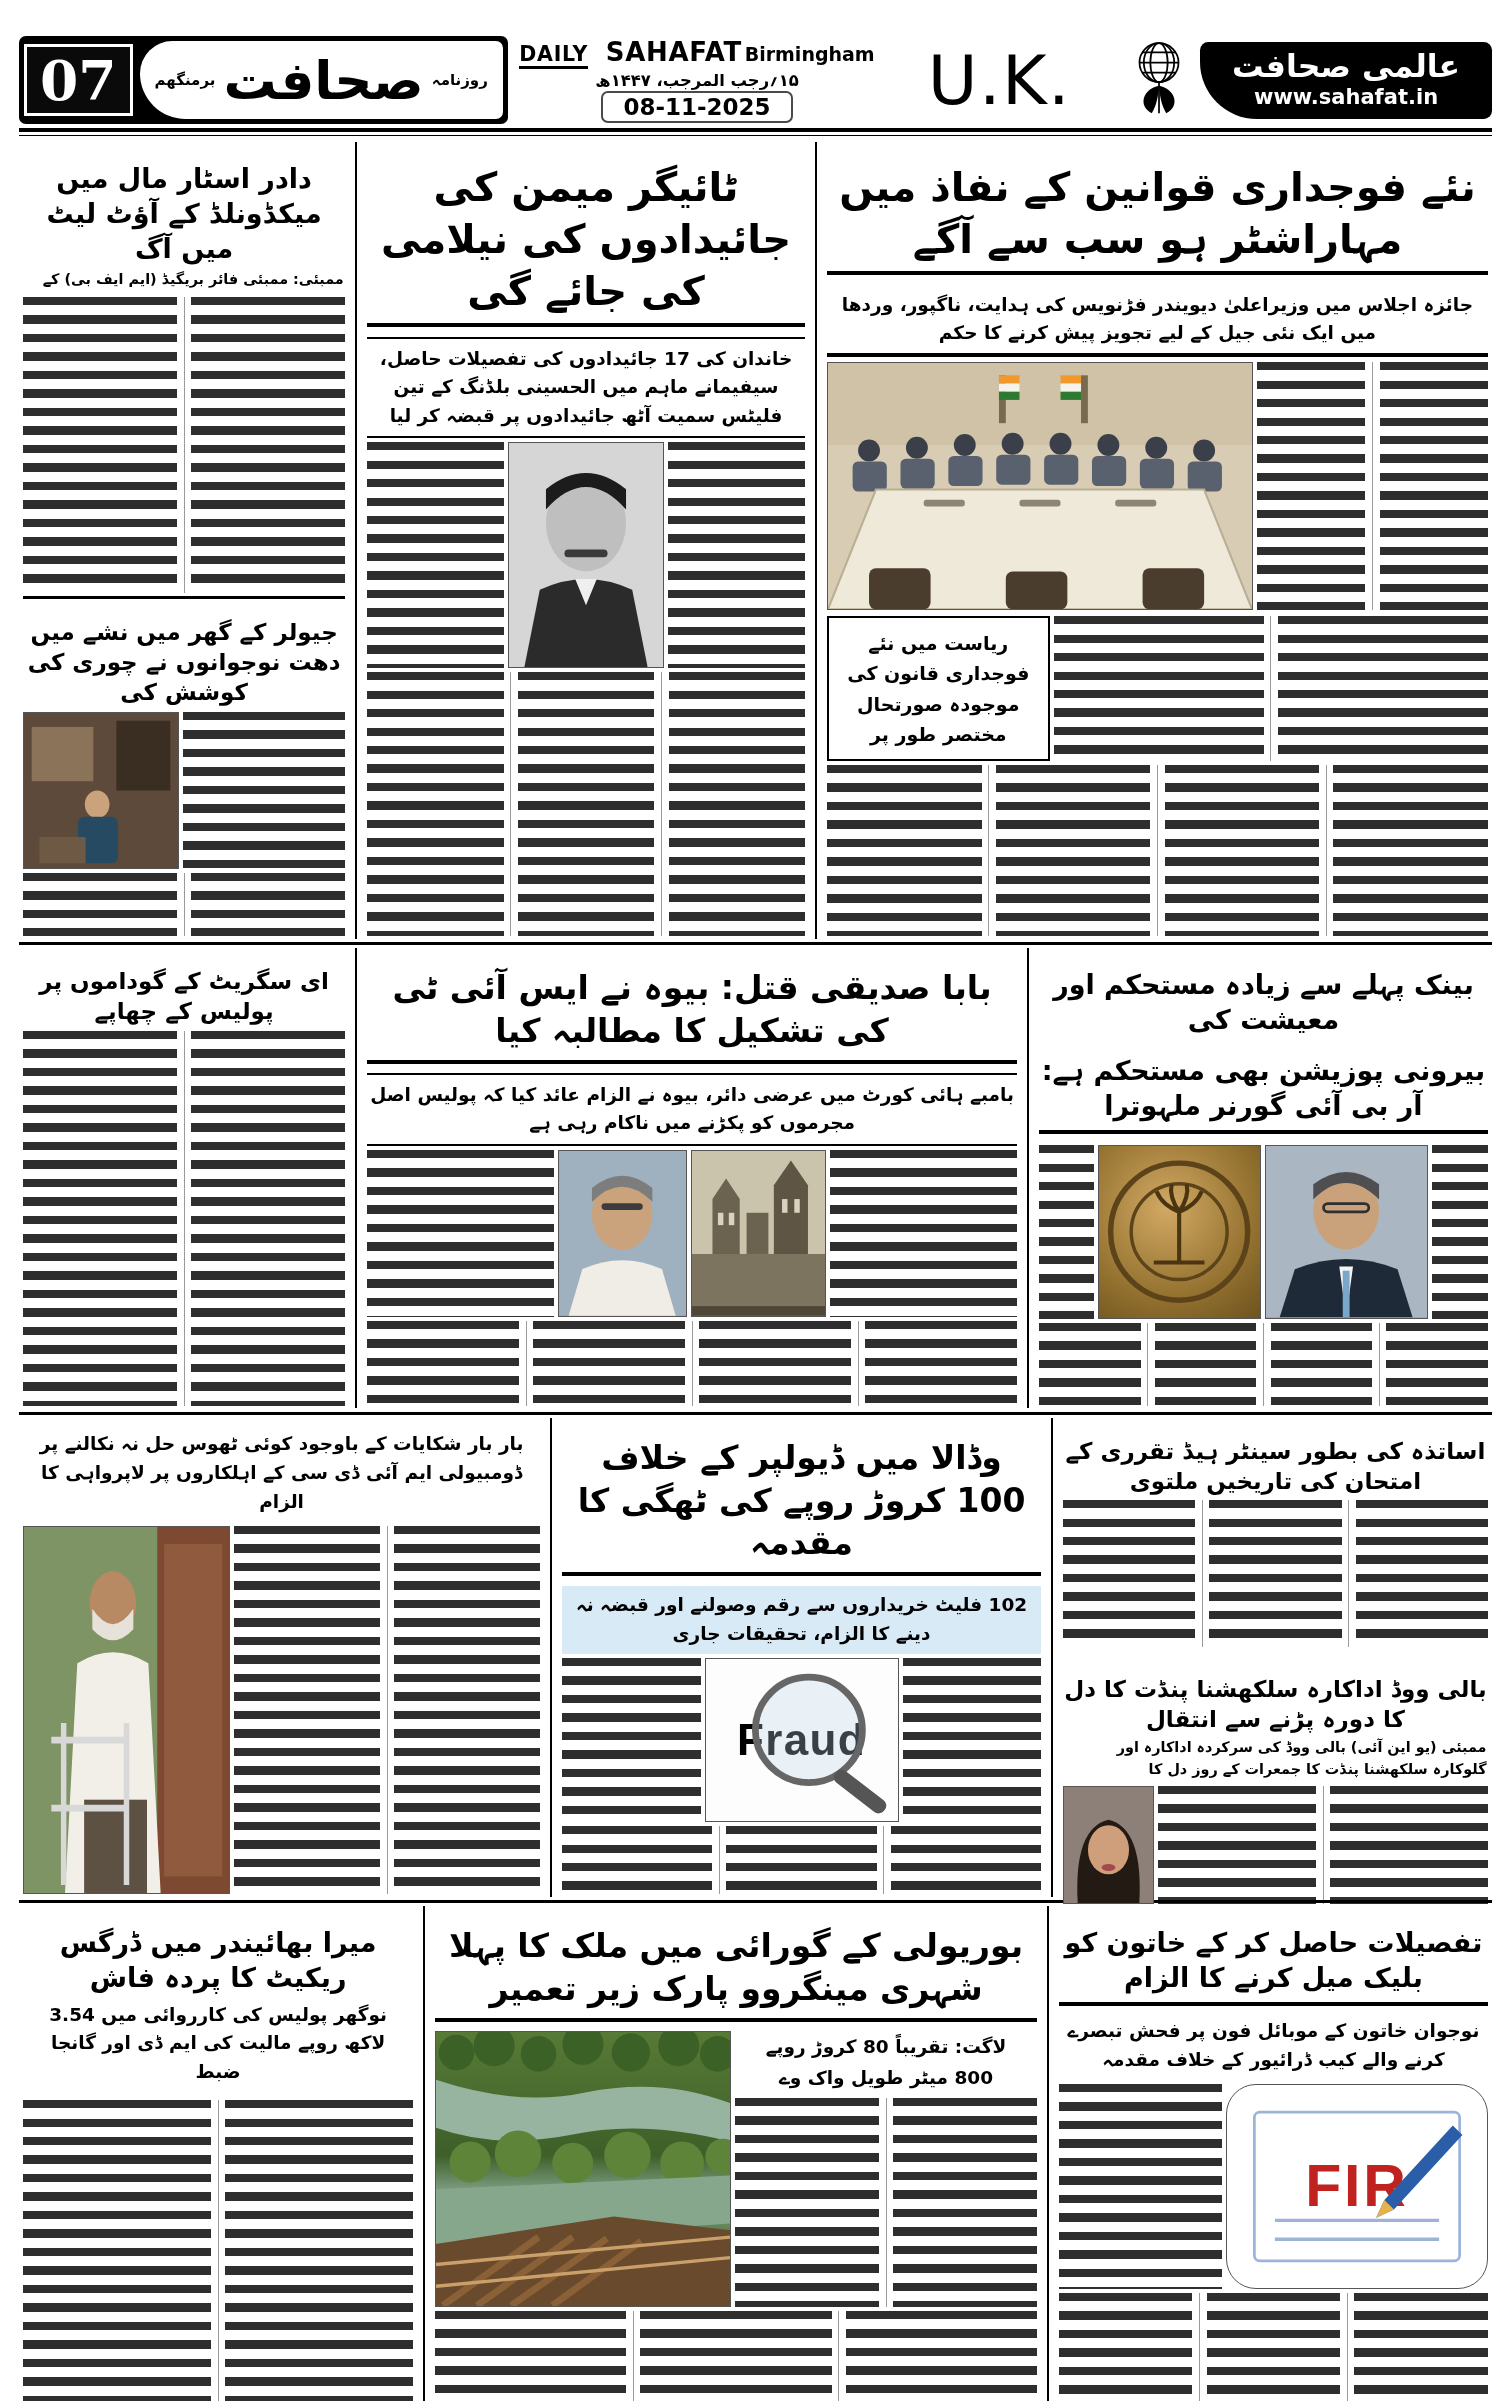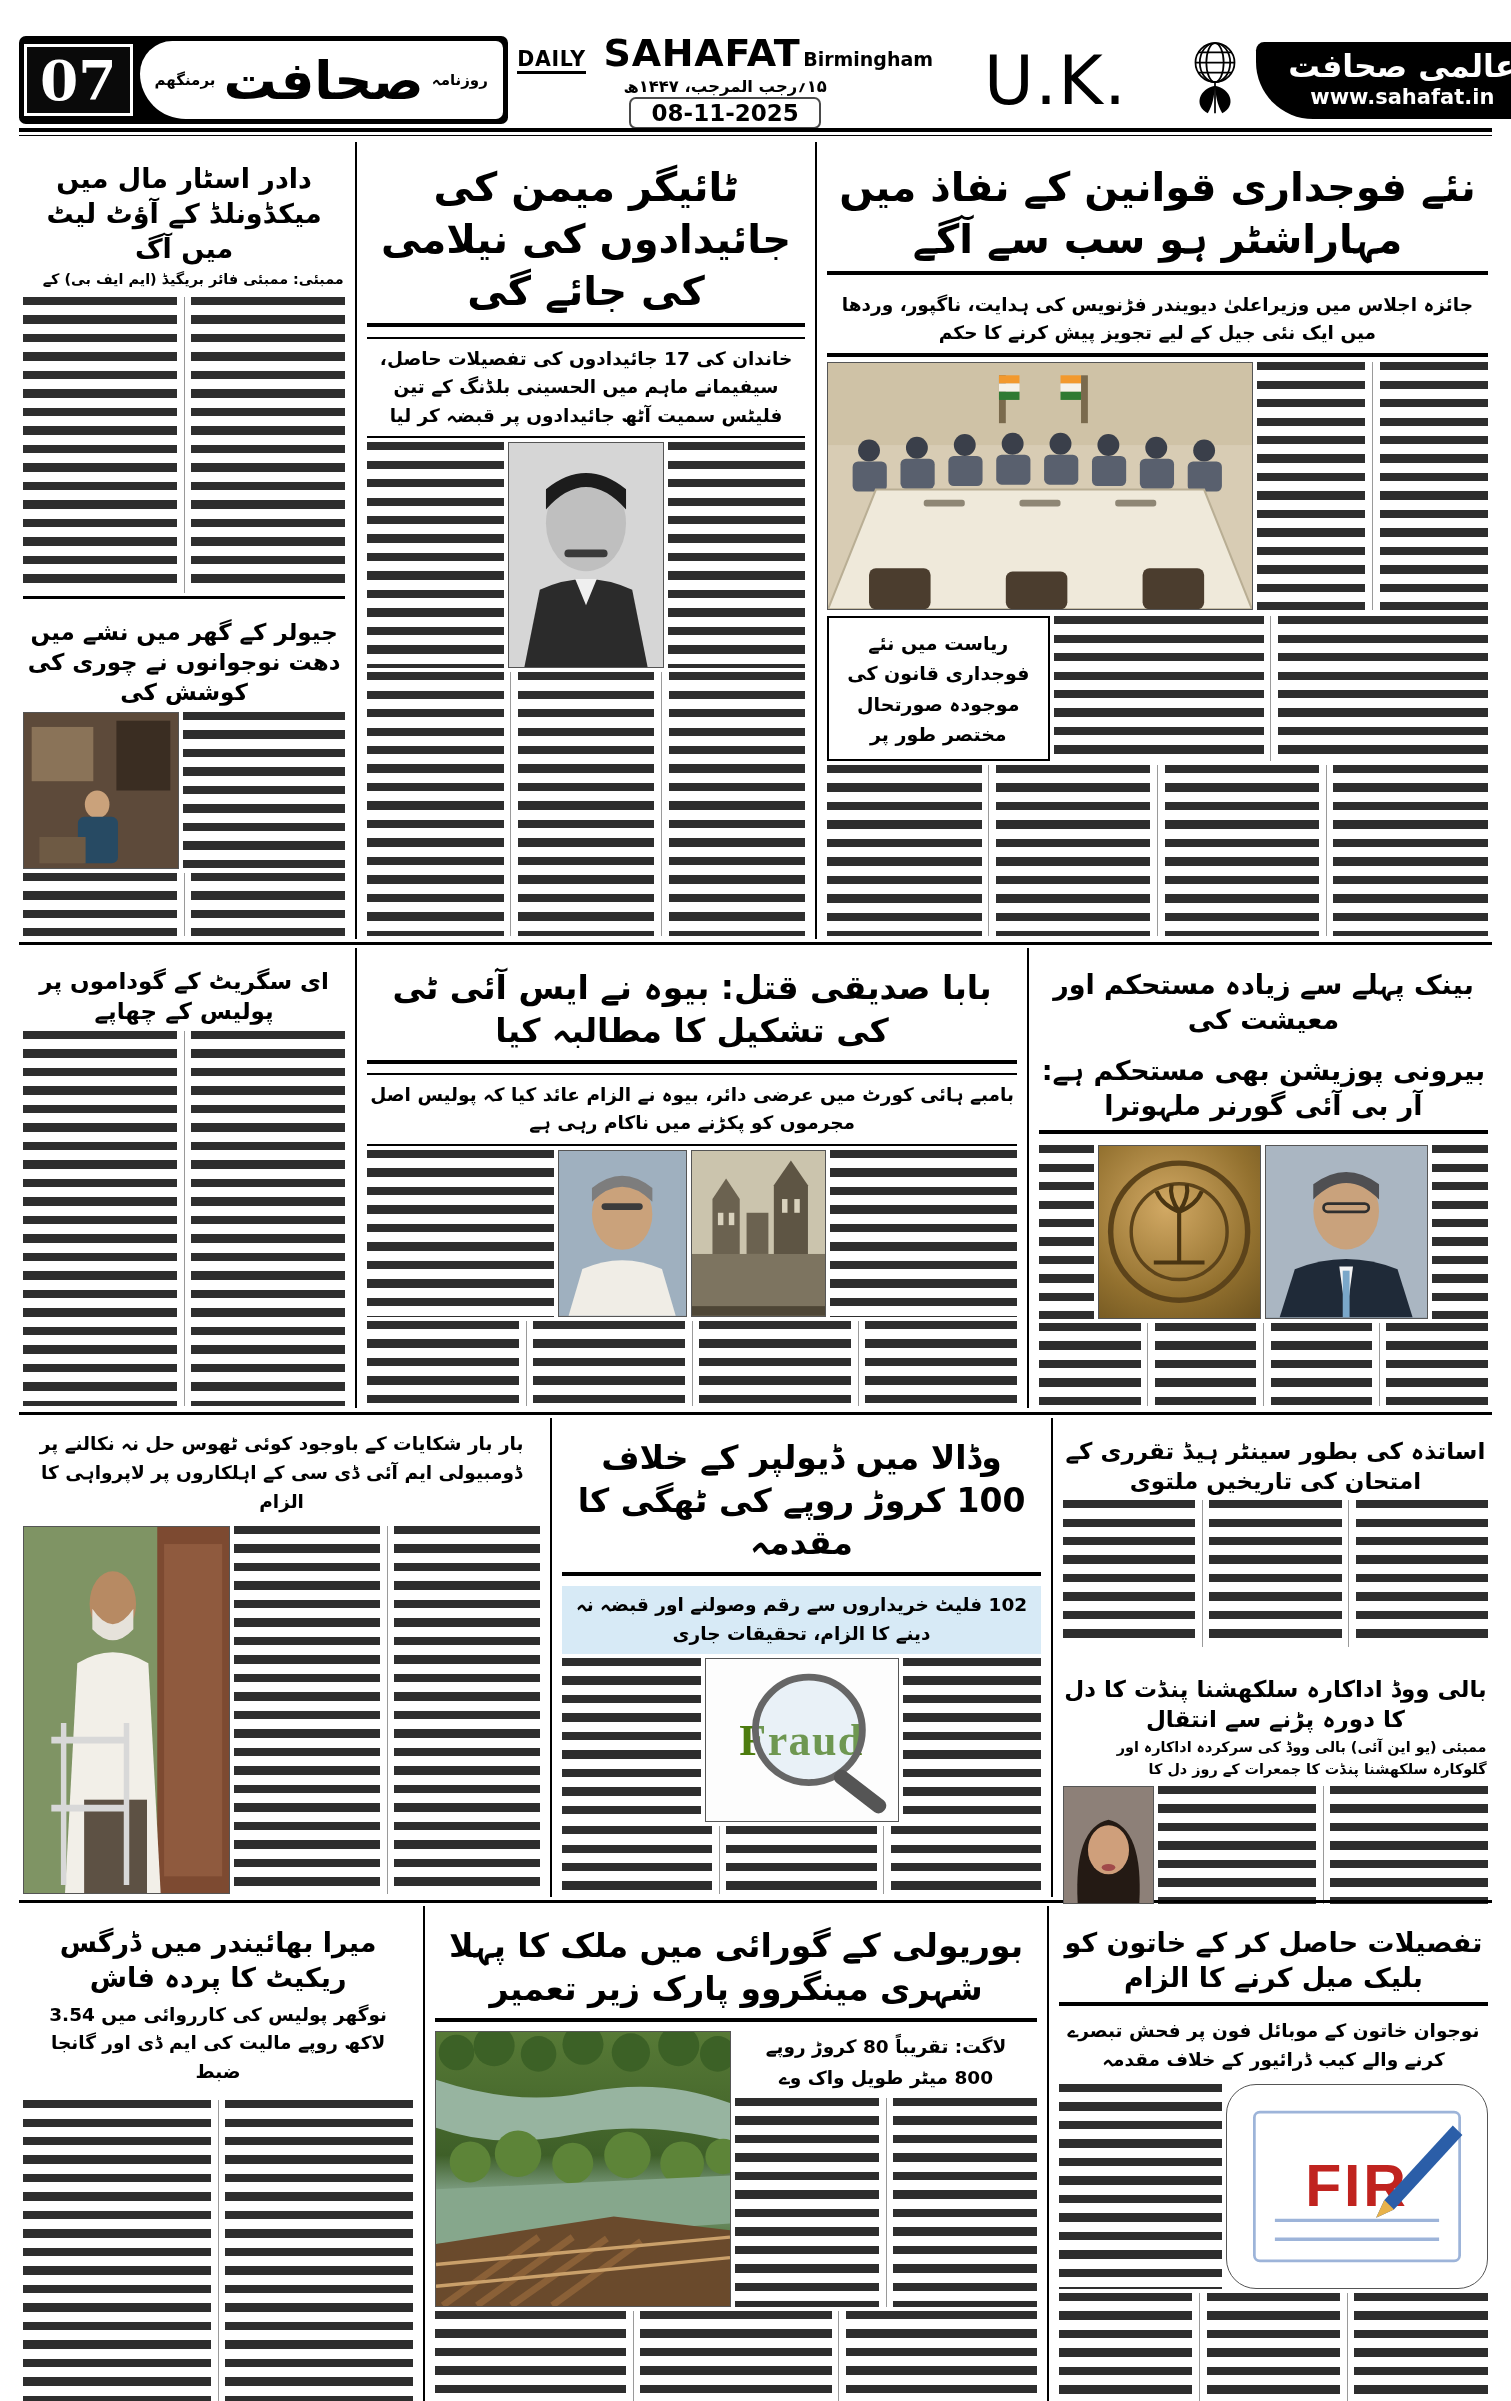--- a/index.html
+++ b/index.html
@@ -14,21 +14,21 @@
   .pageno{width:103px;height:66px;background:#0a0a0a;color:#fff;border:3.4px solid #fff;
           font-family:"DejaVu Serif",serif;font-size:55px;font-weight:bold;
           display:flex;align-items:center;justify-content:center;}
   .mast-urdu{flex:1;background:#fff;height:100%;border-radius:44px 9.6px 9.6px 62px;
              display:flex;align-items:center;justify-content:center;direction:rtl;gap:8.2px;}
   .mast-urdu .big{font-size:53px;font-weight:bold;line-height:1;}
   .mast-urdu .small{font-size:15px;font-weight:bold;}
   .mast-center{flex:1;display:flex;flex-direction:column;align-items:center;justify-content:center;gap:1.4px;}
   .brand{display:flex;align-items:baseline;gap:2.7px;font-weight:bold;}
   .brand .d{font-size:20.5px;border-bottom:3.4px solid #000;letter-spacing:0.7px;}
-  .brand .s{font-size:38px;letter-spacing:0.7px;margin-left:15px;}
+  .brand .s{font-size:26px;letter-spacing:0.7px;margin-left:15px;}
   .brand .c{font-size:19px;}
   .hijri{font-size:16.4px;font-weight:bold;direction:rtl;}
   .datebox{border:2.1px solid #4a4a4a;border-radius:6.8px;padding:0.7px 20.5px;font-size:23px;font-weight:bold;}
   .mast-uk{flex:0 0 226px;font-size:68px;font-weight:400;display:flex;align-items:center;justify-content:center;letter-spacing:1.4px;}
   .mast-right{flex:0 0 370px;display:flex;align-items:center;gap:4.1px;}
   .gbox{flex:1;background:#000;color:#fff;height:77px;border-radius:8.2px 8.2px 8.2px 57px;
         display:flex;flex-direction:column;align-items:center;justify-content:center;gap:2.7px;}
   .gbox .t{font-size:31.5px;font-weight:bold;direction:rtl;line-height:1;}
   .gbox .w{font-size:21px;font-weight:bold;}
 
@@ -70,21 +70,21 @@
   .ph-workshop{background:linear-gradient(180deg,#6e5a48,#3f3128);}
   .ph-portrait{background:linear-gradient(180deg,#aeb8c2,#8e99a5);}
   .ph-court{background:linear-gradient(180deg,#d9d2c0,#b9b097);}
   .ph-seal{background:radial-gradient(circle at 42% 36%,#d2a964,#93712f 62%,#6d531f);}
   .ph-gov{background:linear-gradient(180deg,#c2ccd6,#97a3af);}
   .ph-elder{background:linear-gradient(90deg,#7f9464 62%,#7d4a31 62%);}
   .ph-fraud{background:#fdfdfd;display:flex;align-items:center;justify-content:center;}
   .ph-mangrove{background:linear-gradient(180deg,#577a36,#3e5f28 45%,#87a78f 60%,#4c6e32 78%,#6a4a2c);}
   .ph-actress{background:linear-gradient(180deg,#9b8e86,#6f6159);}
   .ph-fir{background:#fff;display:flex;align-items:center;justify-content:center;}
-  .fraud-word{font-family:Liberation Serif, serif;font-size:44px;font-weight:bold;color:#4d7c0f;letter-spacing:1.4px;text-align:center;}
+  .fraud-word{font-family:Liberation Sans, sans-serif;font-size:44px;font-weight:bold;color:#000000;letter-spacing:1.4px;text-align:center;}
   .fir-word{font-family:"Liberation Sans",sans-serif;font-size:59px;font-weight:900;color:#c0231f;letter-spacing:2.7px;}
 </style>
 </head>
 <body>
 
 <div class="page">
 <div class="inner">
 
   <header class="masthead">
     <div class="mast-left">

